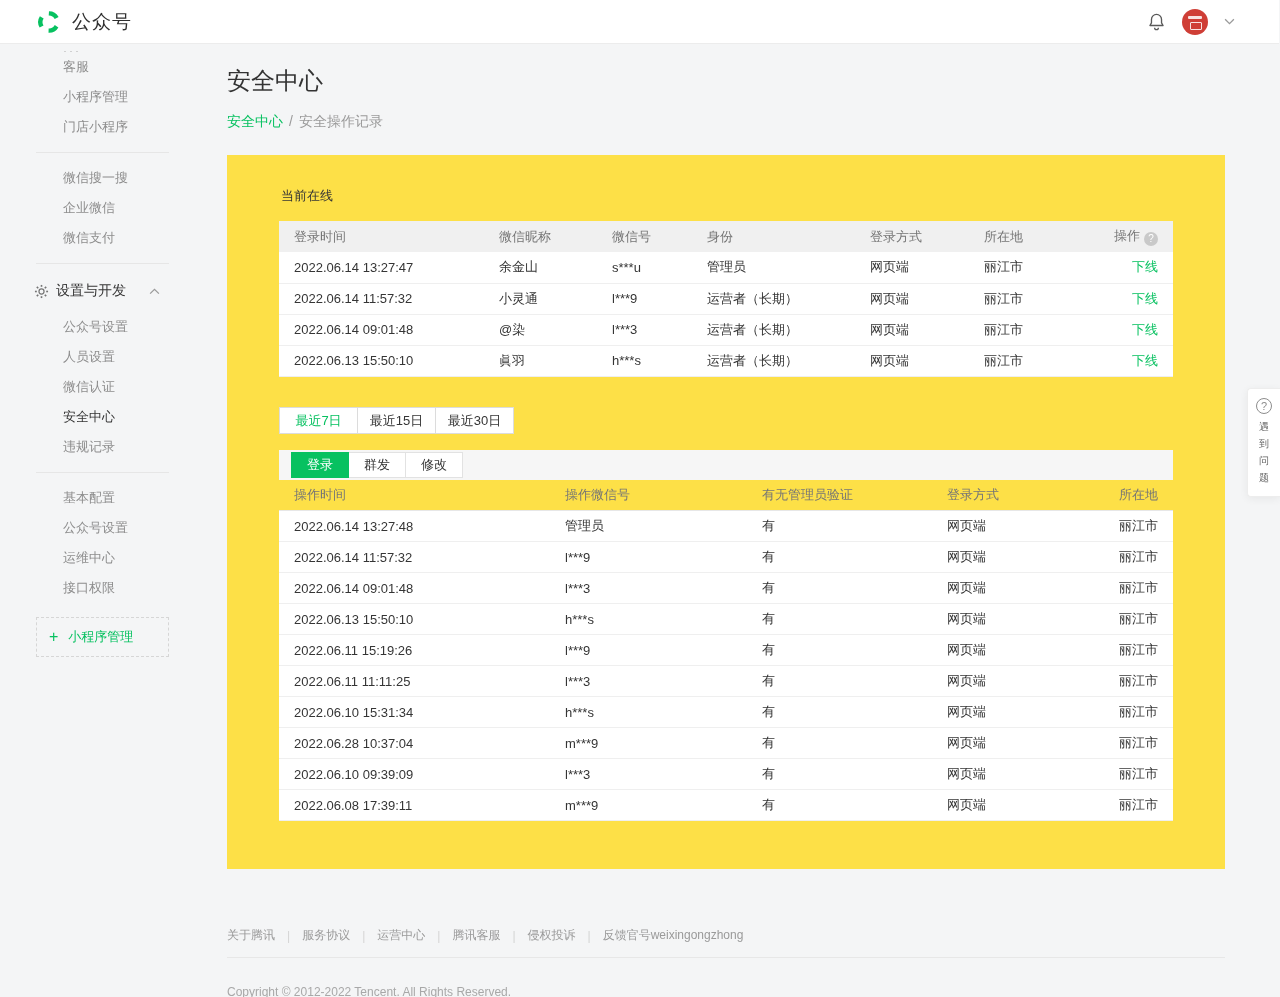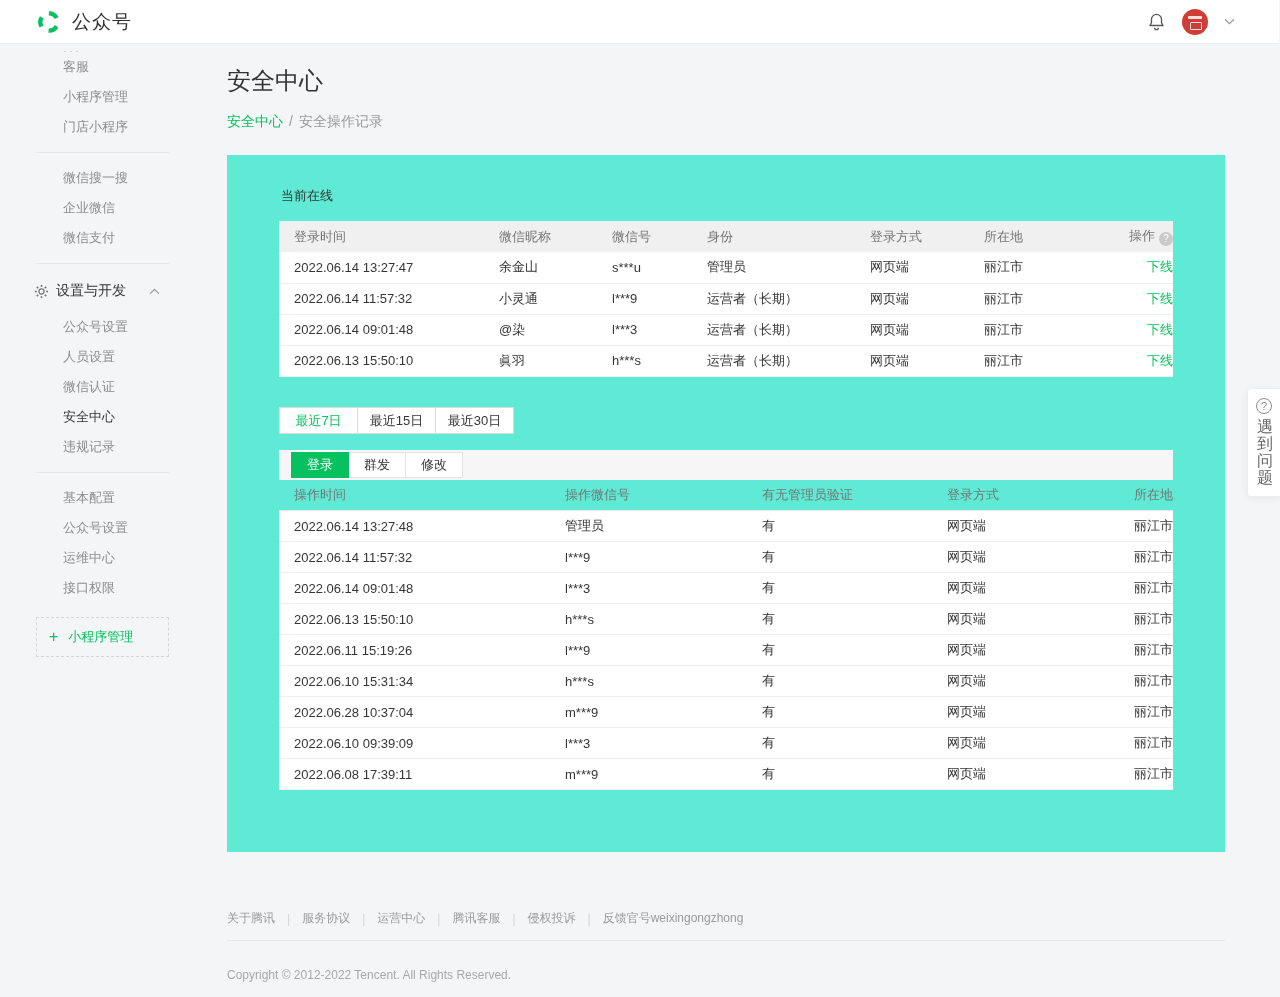--- a/index.html
+++ b/index.html
@@ -48,35 +48,35 @@
     display:flex; align-items:center; padding-left:12px; gap:10px; cursor:pointer;
   }
   .new-feature .plus { color:#07c160; font-size:16px; line-height:1; }
   .new-feature .nf-label { color:#07c160; font-size:13px; }
   
   .main { position:absolute; top:44px; left:190px; width:1090px; }
   .page-title { margin:21px 0 0 37px; font-size:24px; font-weight:400; color:#333; }
   .breadcrumb { margin:16px 0 0 37px; font-size:14px; color:#9a9a9a; display:flex; gap:6px; }
   .breadcrumb .crumb-link { color:#07c160; text-decoration:none; cursor:pointer; }
   .card {
-    margin:24px 0 0 37px; width:998px; min-height:697px; background:#5eead4;
+    margin:24px 0 0 37px; width:998px; min-height:697px; background:#fde047;
     padding:30px 52px 48px 52px;
   }
   .section-label { font-size:13px; color:#353535; margin:2px 0 16px 2px; }
   table { width:894px; border-collapse:collapse; font-size:13px; table-layout:fixed; }
   thead th {
     height:31px; font-weight:400; color:#757575; text-align:left; padding-left:15px;
   }
   .tbl-online thead th { background:#f0f0f0; }
   .tbl-records thead th { border-bottom:1px solid #e7e7e7; }
   tbody td {
     height:31px; color:#353535; padding-left:15px; border-bottom:1px solid #efefef;
     background:#fff; overflow:hidden; white-space:nowrap;
   }
-  th[style*="right"], td[style*="right"] { padding-left:0; }
+  th[style*="right"], td[style*="right"] { padding-left:0; padding-right:15px; }
   .green-link { color:#07c160; text-decoration:none; cursor:pointer; }
   .q-icon {
     display:inline-block; width:14px; height:14px; line-height:14px; margin-left:4px;
     border-radius:50%; background:#c9c9c9; color:#fff; font-size:10px; text-align:center;
     vertical-align:-2px; cursor:pointer;
   }
   .range-group { margin-top:30px; display:flex; }
   .range-btn {
     width:79px; height:27px; line-height:25px; text-align:center; background:#fff;
     border:1px solid #dcdcdc; margin-left:-1px; font-size:13px; color:#353535; cursor:pointer;
@@ -103,21 +103,21 @@
   .help-float {
     position:absolute; right:0; top:388px; width:33px; background:#fff;
     border:1px solid #ededed; border-right:none; border-radius:4px 0 0 4px;
     box-shadow:0 2px 8px rgba(0,0,0,.06); padding:9px 0 10px; text-align:center; cursor:pointer;
   }
   .help-float .q-ring {
     width:16px; height:16px; border:1px solid #8d8d8d; border-radius:50%;
     color:#8d8d8d; font-size:11px; line-height:15px; margin:0 auto 4px;
   }
   .help-float .v-text {
-    width:14px; margin:0 auto; font-size:16px; color:#666; line-height:17px;
+    width:14px; margin:0 auto; font-size:10px; color:#666; line-height:17px;
     word-break:break-all; text-align:center;
   }
 </style>
 </head>
 <body>
 
 <div class="topbar">
   <div class="brand">
     <span class="icon-btn">
       <svg width="26" height="26" viewBox="0 0 36 36">
@@ -327,20 +327,27 @@
             <td style="text-align: right;">丽江市</td>
           </tr>
           <tr>
             <td>2022.06.11 15:19:26</td>
             <td>l***9</td>
             <td>有</td>
             <td>网页端</td>
             <td style="text-align: right;">丽江市</td>
           </tr>
           <tr>
+            <td>2022.06.11 11:11:25</td>
+            <td>l***3</td>
+            <td>有</td>
+            <td>网页端</td>
+            <td style="text-align: right;">丽江市</td>
+          </tr>
+          <tr>
             <td>2022.06.10 15:31:34</td>
             <td>h***s</td>
             <td>有</td>
             <td>网页端</td>
             <td style="text-align: right;">丽江市</td>
           </tr>
           <tr>
             <td>2022.06.28 10:37:04</td>
             <td>m***9</td>
             <td>有</td>

